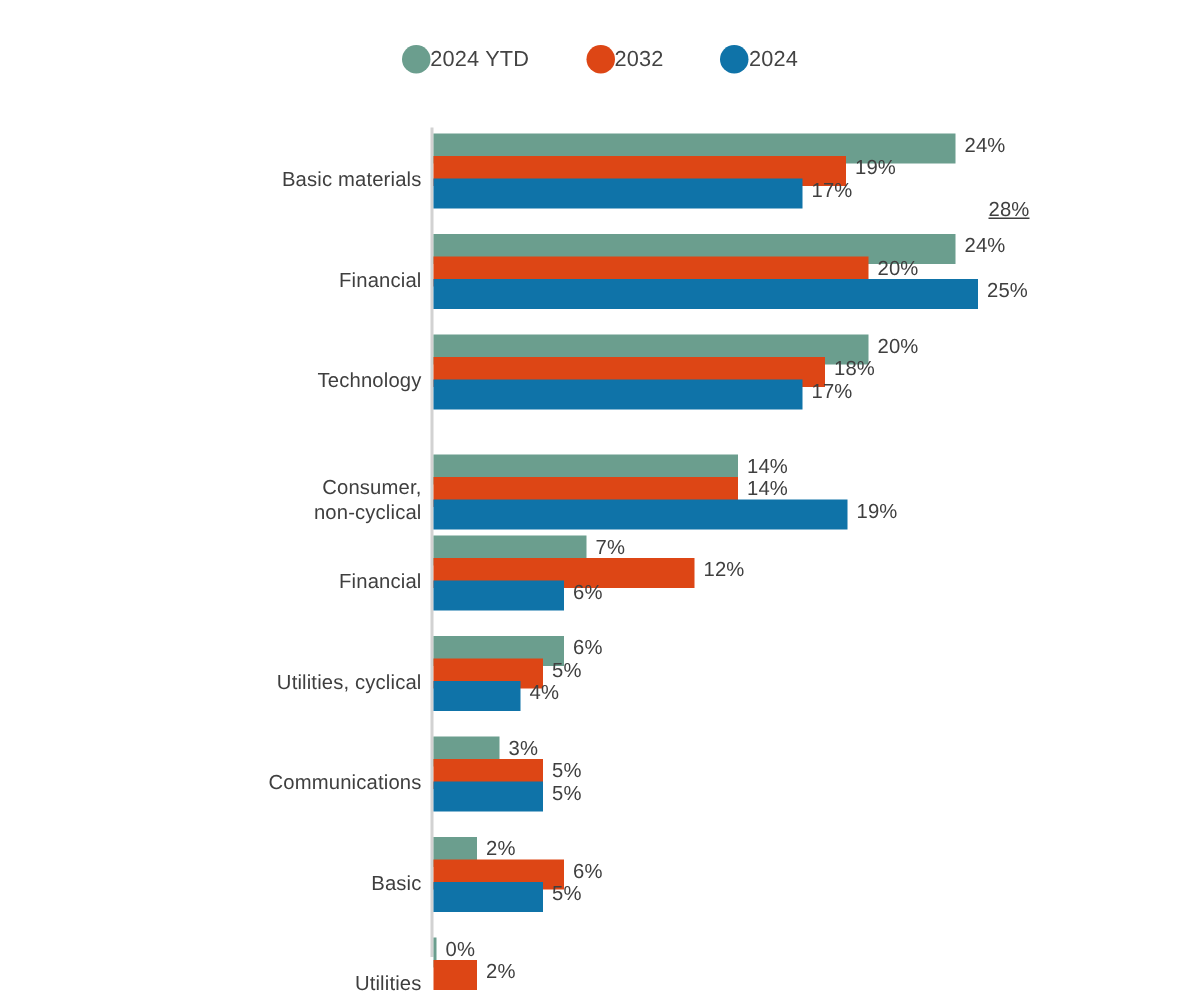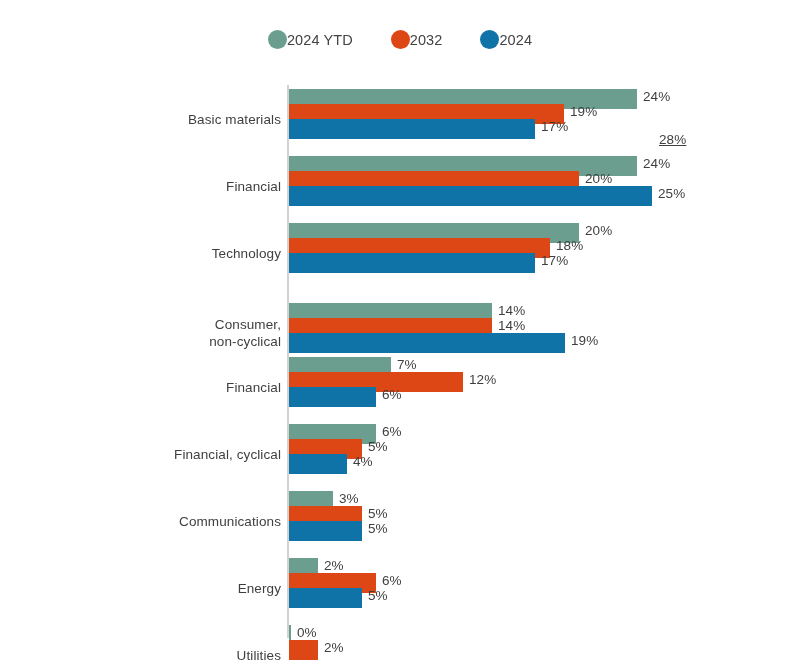--- a/index.html
+++ b/index.html
@@ -239,21 +239,21 @@
       </div>
       <div class="barrow">
         <div class="bar" style="width:87px;background:#0f73a8;"></div>
         <span class="bar-value">6%</span>
       </div>
     </div>
   </div>
 
   <div class="group" style="top:424px;">
     <div class="cat-label">
-      <span>Financial, cyclical</span>
+      <span>Utilities, cyclical</span>
     </div>
     <div class="bars">
       <div class="barrow">
         <div class="bar" style="width:87px;background:#6b9e8e;"></div>
         <span class="bar-value">6%</span>
       </div>
       <div class="barrow">
         <div class="bar" style="width:73px;background:#dd4615;"></div>
         <span class="bar-value">5%</span>
       </div>
@@ -279,21 +279,21 @@
       </div>
       <div class="barrow">
         <div class="bar" style="width:73px;background:#0f73a8;"></div>
         <span class="bar-value">5%</span>
       </div>
     </div>
   </div>
 
   <div class="group" style="top:558px;">
     <div class="cat-label">
-      <span>Energy</span>
+      <span>Basic</span>
     </div>
     <div class="bars">
       <div class="barrow">
         <div class="bar" style="width:29px;background:#6b9e8e;"></div>
         <span class="bar-value">2%</span>
       </div>
       <div class="barrow">
         <div class="bar" style="width:87px;background:#dd4615;"></div>
         <span class="bar-value">6%</span>
       </div>

